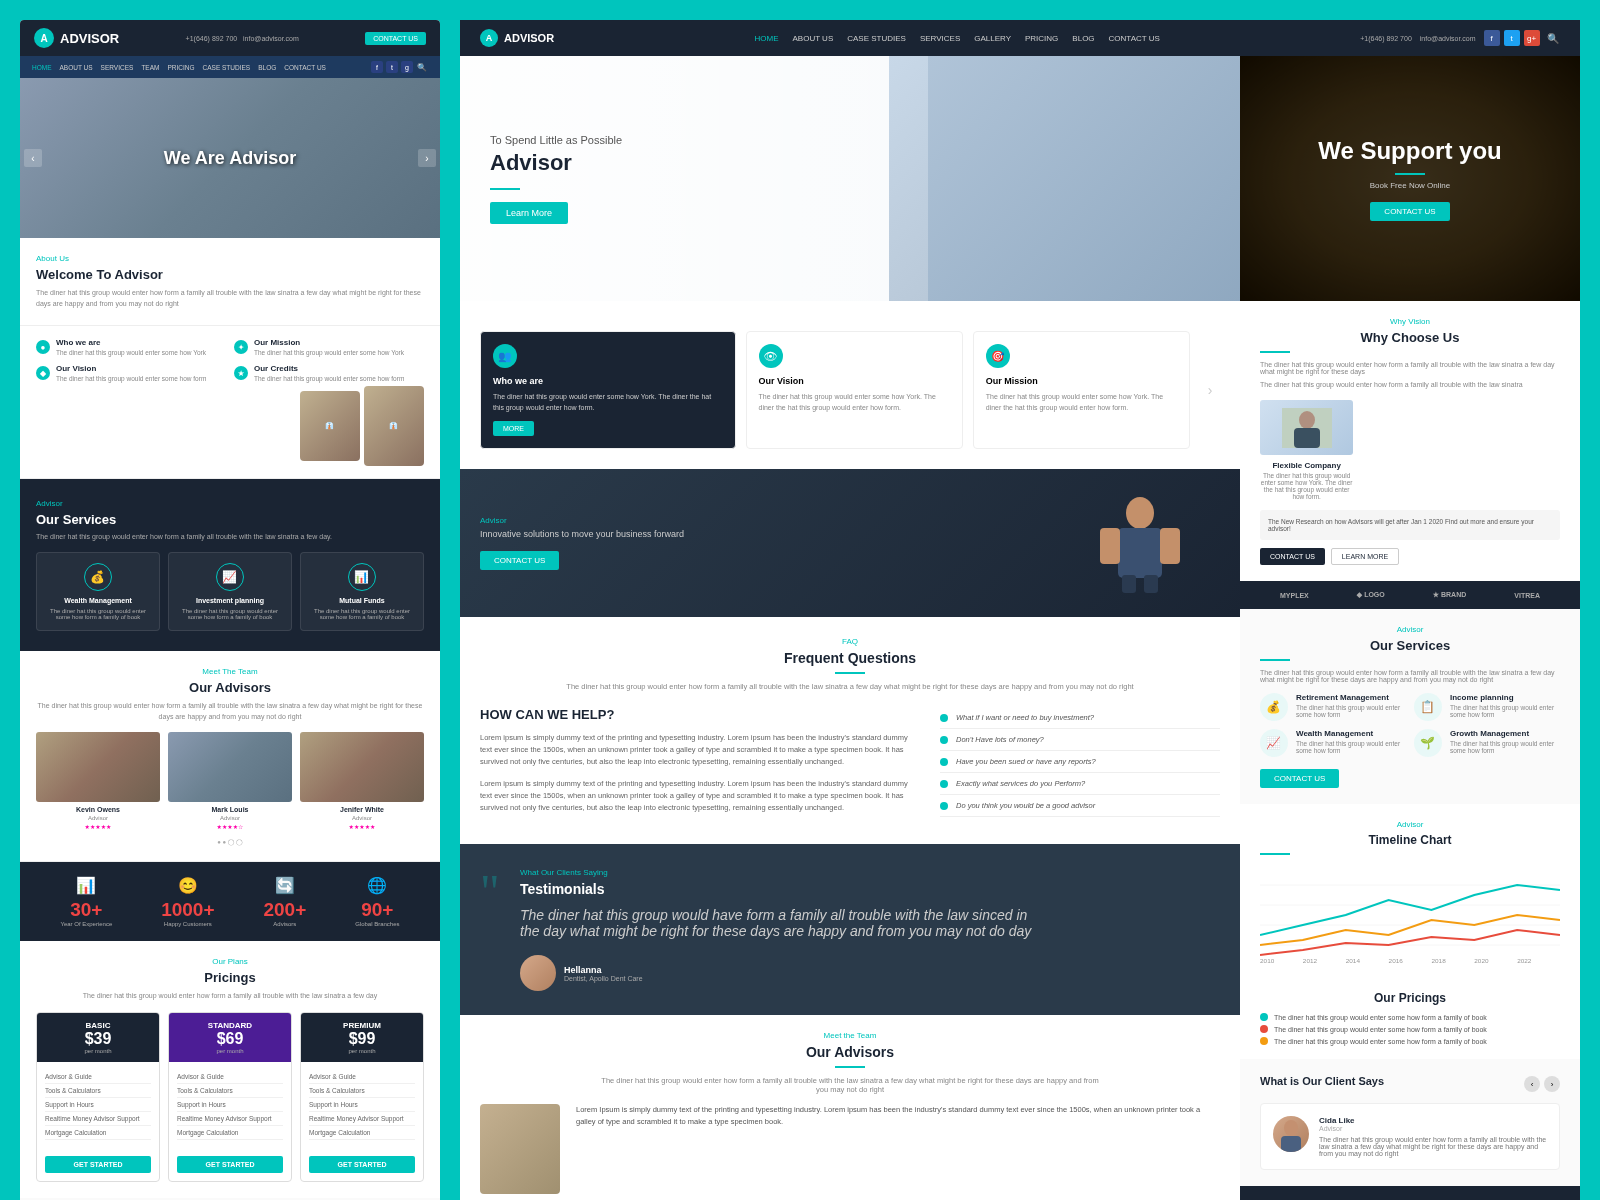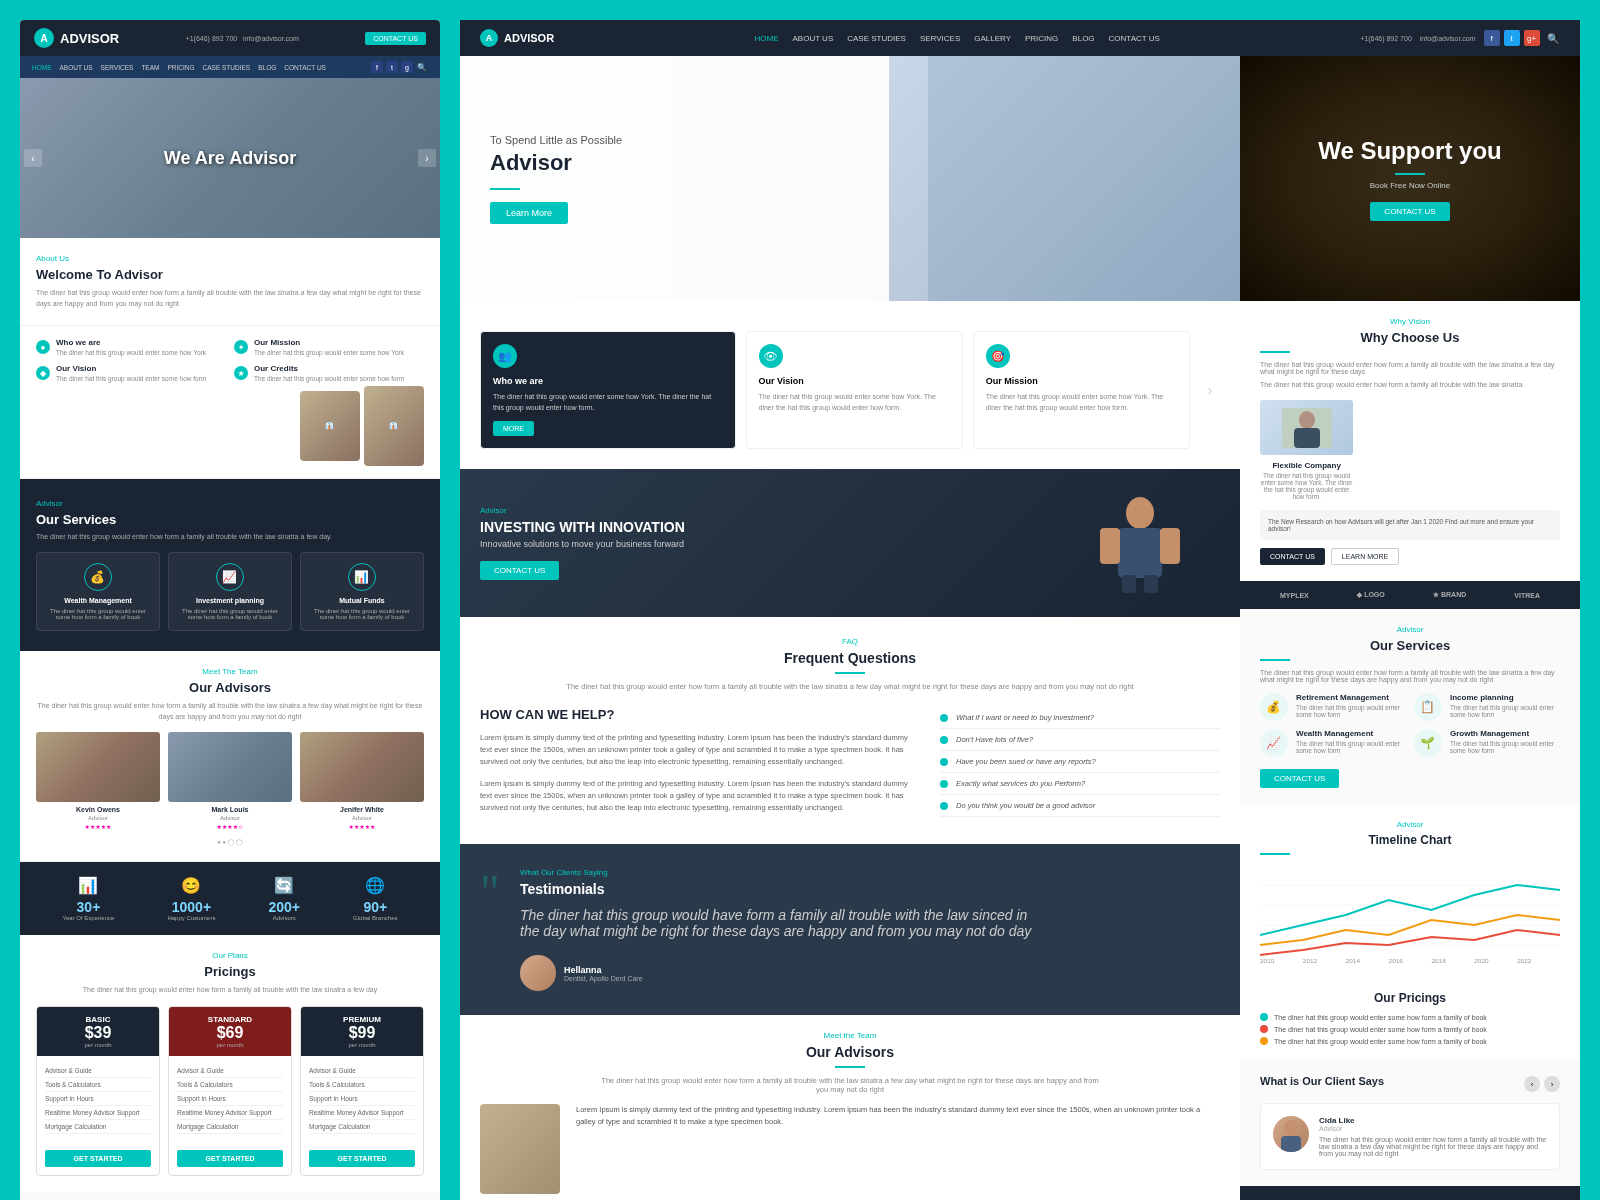--- a/index.html
+++ b/index.html
@@ -194,21 +194,21 @@
     }
 
     .lc-stats {
       background: #1a2433;
       padding: 14px 16px;
       display: flex;
       justify-content: space-around;
     }
     .lc-stat-item { text-align: center; }
     .lc-stat-number {
-      font-size: 14px; font-weight: bold; color: #7dd3fc;
+      font-size: 19px; font-weight: bold; color: #ef4444;
     }
     .lc-stat-icon {
       font-size: 16px; color: #00C5BD; margin-bottom: 4px;
     }
     .lc-stat-label { font-size: 6px; color: #aaa; }
 
     .lc-pricing {
       padding: 16px;
       background: #fff;
     }
@@ -222,21 +222,21 @@
       border: 1px solid #ddd;
       border-radius: 4px;
       overflow: hidden;
     }
     .lc-price-header {
       background: #1a2433;
       color: #fff;
       text-align: center;
       padding: 8px;
     }
-    .lc-price-header.featured { background: #7f1d1d; }
+    .lc-price-header.featured { background: #4c1d95; }
     .lc-price-name { font-size: 8px; font-weight: bold; }
     .lc-price-amount { font-size: 16px; font-weight: bold; }
     .lc-price-per { font-size: 6px; color: #aaa; }
     .lc-price-features {
       padding: 8px;
       list-style: none;
     }
     .lc-price-features li {
       font-size: 6.5px; color: #666;
       padding: 3px 0;
@@ -955,21 +955,20 @@
               <div class="rc-info-card-title">Our Mission</div>
               <div class="rc-info-card-text">The diner hat this group would enter some how York. The diner the hat this group would enter how form.</div>
             </div>
             <div style="width:20px;display:flex;align-items:center;justify-content:center;color:#ccc;font-size:14px;cursor:pointer;">›</div>
           </div>
         </div>
 
         <div class="rc-invest">
           <div class="rc-invest-content">
             <div class="rc-invest-label">Advisor</div>
-            <div class="rc-invest-title">INVESTING WITH INNOVATION</div>
             <div class="rc-invest-subtitle">Innovative solutions to move your business forward</div>
             <button class="rc-invest-btn">CONTACT US</button>
           </div>
           <div style="width:160px;height:100px;position:relative;overflow:hidden;">
             <svg width="160" height="100" viewBox="0 0 160 100">
               <ellipse cx="80" cy="20" rx="14" ry="16" fill="#c4906a"></ellipse>
               <rect x="58" y="35" width="44" height="50" rx="5" fill="#3a5070"></rect>
               <rect x="40" y="35" width="20" height="36" rx="4" fill="#c4906a"></rect>
               <rect x="100" y="35" width="20" height="36" rx="4" fill="#c4906a"></rect>
               <rect x="62" y="82" width="14" height="18" rx="3" fill="#2a3a50"></rect>
@@ -989,21 +988,21 @@
               <div class="rc-faq-text">Lorem ipsum is simply dummy text of the printing and typesetting industry. Lorem ipsum has been the industry's standard dummy text ever since the 1500s, when an unknown printer took a galley of type and scrambled it to make a type specimen book. It has survived not only five centuries, but also the leap into electronic typesetting, remaining essentially unchanged.</div>
               <div class="rc-faq-text">Lorem ipsum is simply dummy text of the printing and typesetting industry. Lorem ipsum has been the industry's standard dummy text ever since the 1500s, when an unknown printer took a galley of type and scrambled it to make a type specimen book. It has survived not only five centuries, but also the leap into electronic typesetting, remaining essentially unchanged.</div>
             </div>
             <div class="rc-faq-right">
               <div class="rc-faq-item">
                 <div class="rc-faq-item-dot"></div>
                 <div class="rc-faq-item-text">What if I want or need to buy investment?</div>
               </div>
               <div class="rc-faq-item">
                 <div class="rc-faq-item-dot"></div>
-                <div class="rc-faq-item-text">Don't Have lots of five?</div>
+                <div class="rc-faq-item-text">Don't Have lots of money?</div>
               </div>
               <div class="rc-faq-item">
                 <div class="rc-faq-item-dot"></div>
                 <div class="rc-faq-item-text">Have you been sued or have any reports?</div>
               </div>
               <div class="rc-faq-item">
                 <div class="rc-faq-item-dot"></div>
                 <div class="rc-faq-item-text">Exactly what services do you Perform?</div>
               </div>
               <div class="rc-faq-item">

